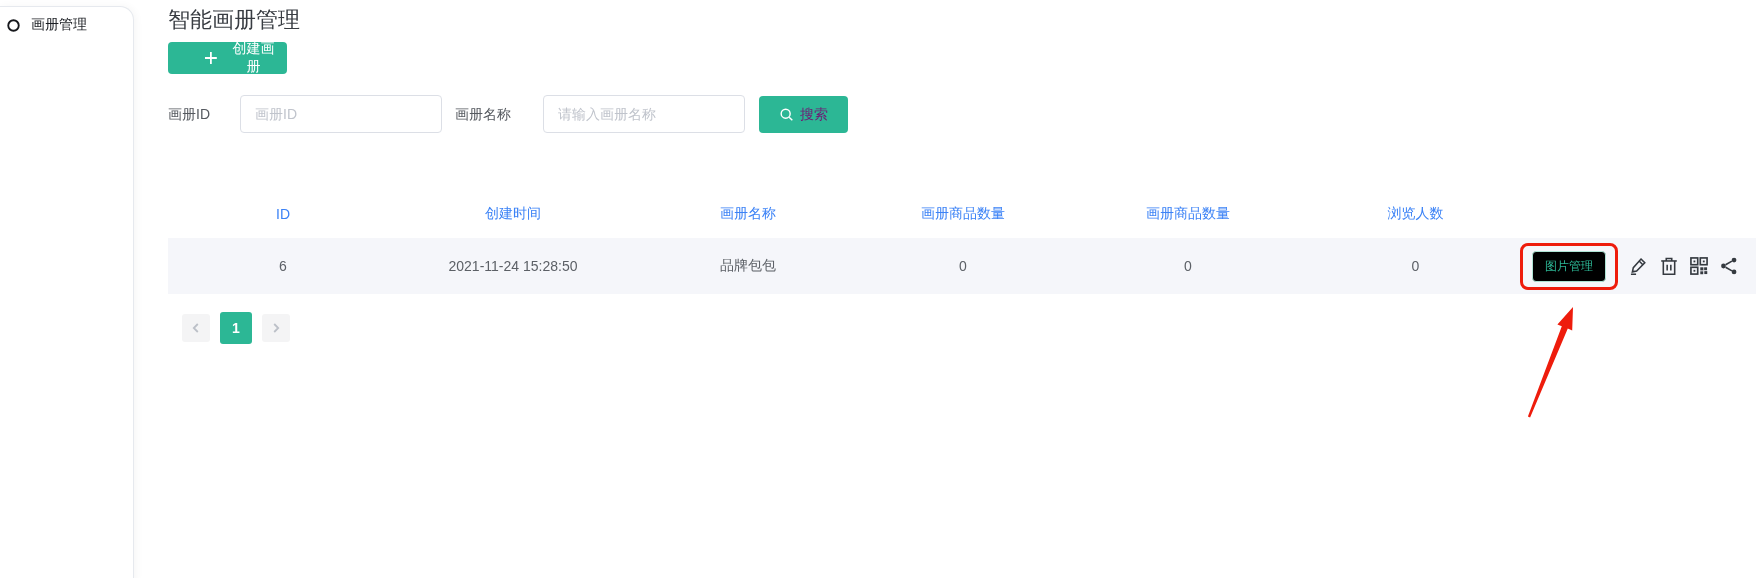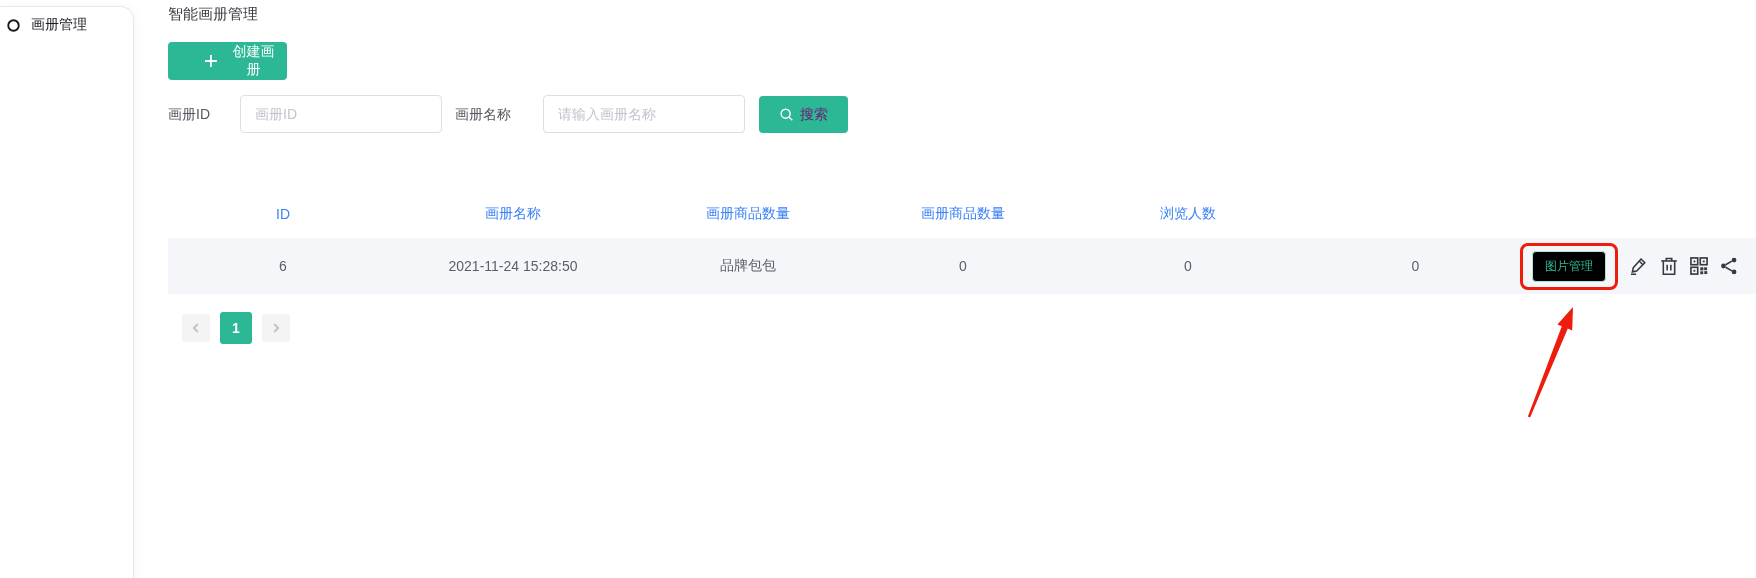--- a/index.html
+++ b/index.html
@@ -23,23 +23,23 @@
     z-index:2;
   }
   .side-item{
     display:flex;align-items:center;gap:10px;
     padding:9px 0 0 6px;cursor:pointer;
   }
   .side-item .ring{width:15px;height:15px;color:#16181c;flex:0 0 auto;display:block;}
   .side-item .lbl{font-size:14px;color:#1b1e23;white-space:nowrap;}
   
   .main{position:absolute;left:134px;top:0;right:0;bottom:0;}
-  .page-title{position:absolute;left:34px;top:5px;font-size:15px;color:#383c42;}
+  .page-title{position:absolute;left:34px;top:5px;font-size:22px;color:#383c42;}
   .create-btn{
-    position:absolute;left:34px;top:42px;width:119px;height:38px;
+    position:absolute;left:34px;top:42px;width:119px;height:32px;
     background:var(--accent);border:none;border-radius:4px;color:#fff;
     display:flex;align-items:center;justify-content:center;gap:8px;
     font-size:14px;cursor:pointer;font-family:inherit;padding-left:36px;
   }
   .create-btn svg{display:block;}
   
   .search-row{position:absolute;left:0;top:95px;width:100%;height:38px;}
   .fld-label{position:absolute;top:0;line-height:38px;font-size:14px;color:#55595f;white-space:nowrap;}
   .lbl-id{left:34px;}
   .lbl-name{left:321px;}
@@ -134,20 +134,21 @@
         <circle cx="8" cy="8" r="5.4" fill="none" stroke="#fff" stroke-width="1.7"></circle>
         <path d="M12.2 12.2 16 16" stroke="#fff" stroke-width="1.7"></path>
       </svg>
       <span>搜索</span>
     </button>
   </div>
 
   <div class="table">
     <div class="tr head">
       <div class="td">ID</div>
+      <div class="td">创建时间</div>
       <div class="td">画册名称</div>
       <div class="td">画册商品数量</div>
       <div class="td">画册商品数量</div>
       <div class="td">浏览人数</div>
     </div>
 
     <div class="tr row">
       <div class="td">6</div>
       <div class="td">2021-11-24 15:28:50</div>
       <div class="td">品牌包包</div>

